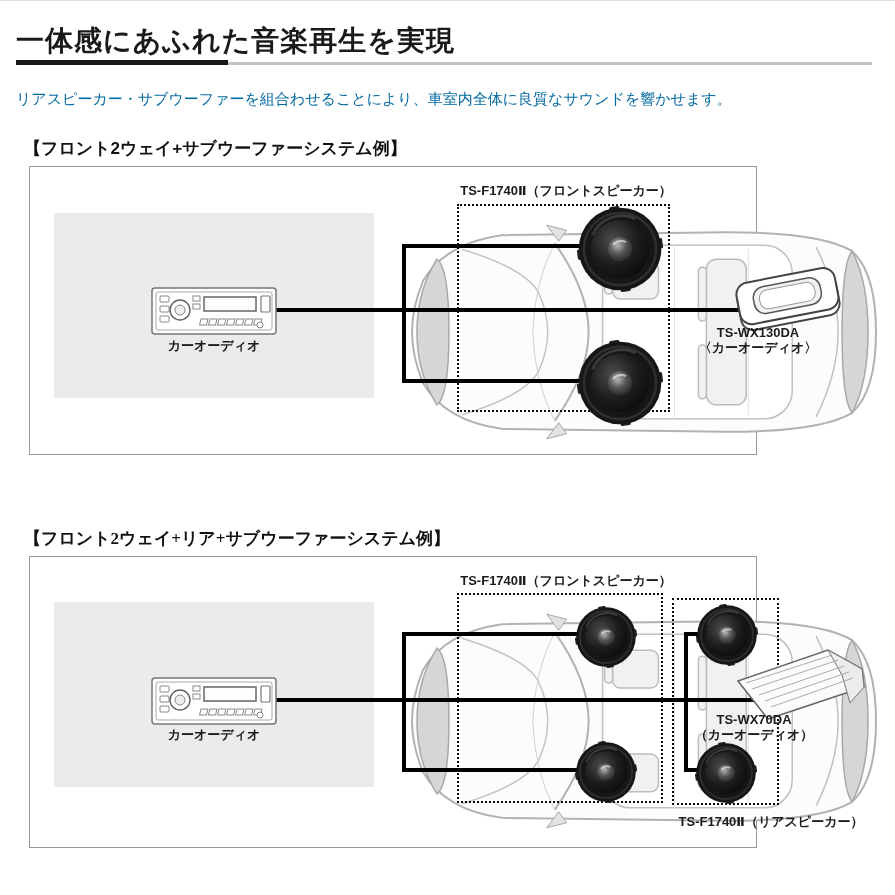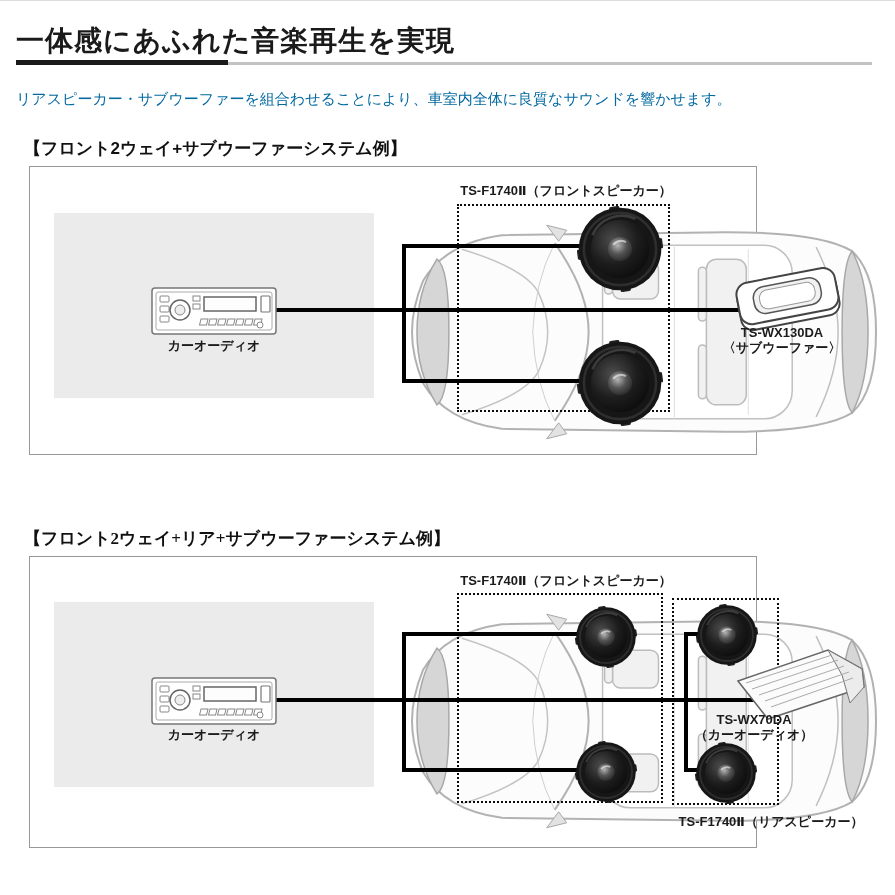--- a/index.html
+++ b/index.html
@@ -183,23 +183,23 @@
   <svg class="abs spk" style="left:547px;top:173px" width="86" height="86">
       <use href="#speaker-art"></use>
     </svg>
 
   <svg class="abs sub" style="left:700px;top:100px" width="116" height="64">
       <use href="#subflat-art"></use>
     </svg>
 
   <div class="abs lbl" style="left:396px;top:16px;width:280px">TS-F1740Ⅱ（フロントスピーカー）</div>
 
-  <div class="abs lbl" style="left:682px;top:158px;width:140px">
+  <div class="abs lbl" style="left:658px;top:158px;width:140px">
     <span>TS-WX130DA</span>
-    <span>〈サブウーファー〉</span>
+    <span>〈カーオーディオ〉</span>
   </div>
 
   <svg class="abs headunit" style="left:121px;top:120px" width="126" height="48">
       <use href="#headunit-art"></use>
     </svg>
   <div class="abs lbl" style="left:121px;top:171px;width:126px">カーオーディオ</div>
 </div>
 
 <p id="sys2-heading" class="abs sys-heading">【フロント2ウェイ+リア+サブウーファーシステム例】</p>
 

